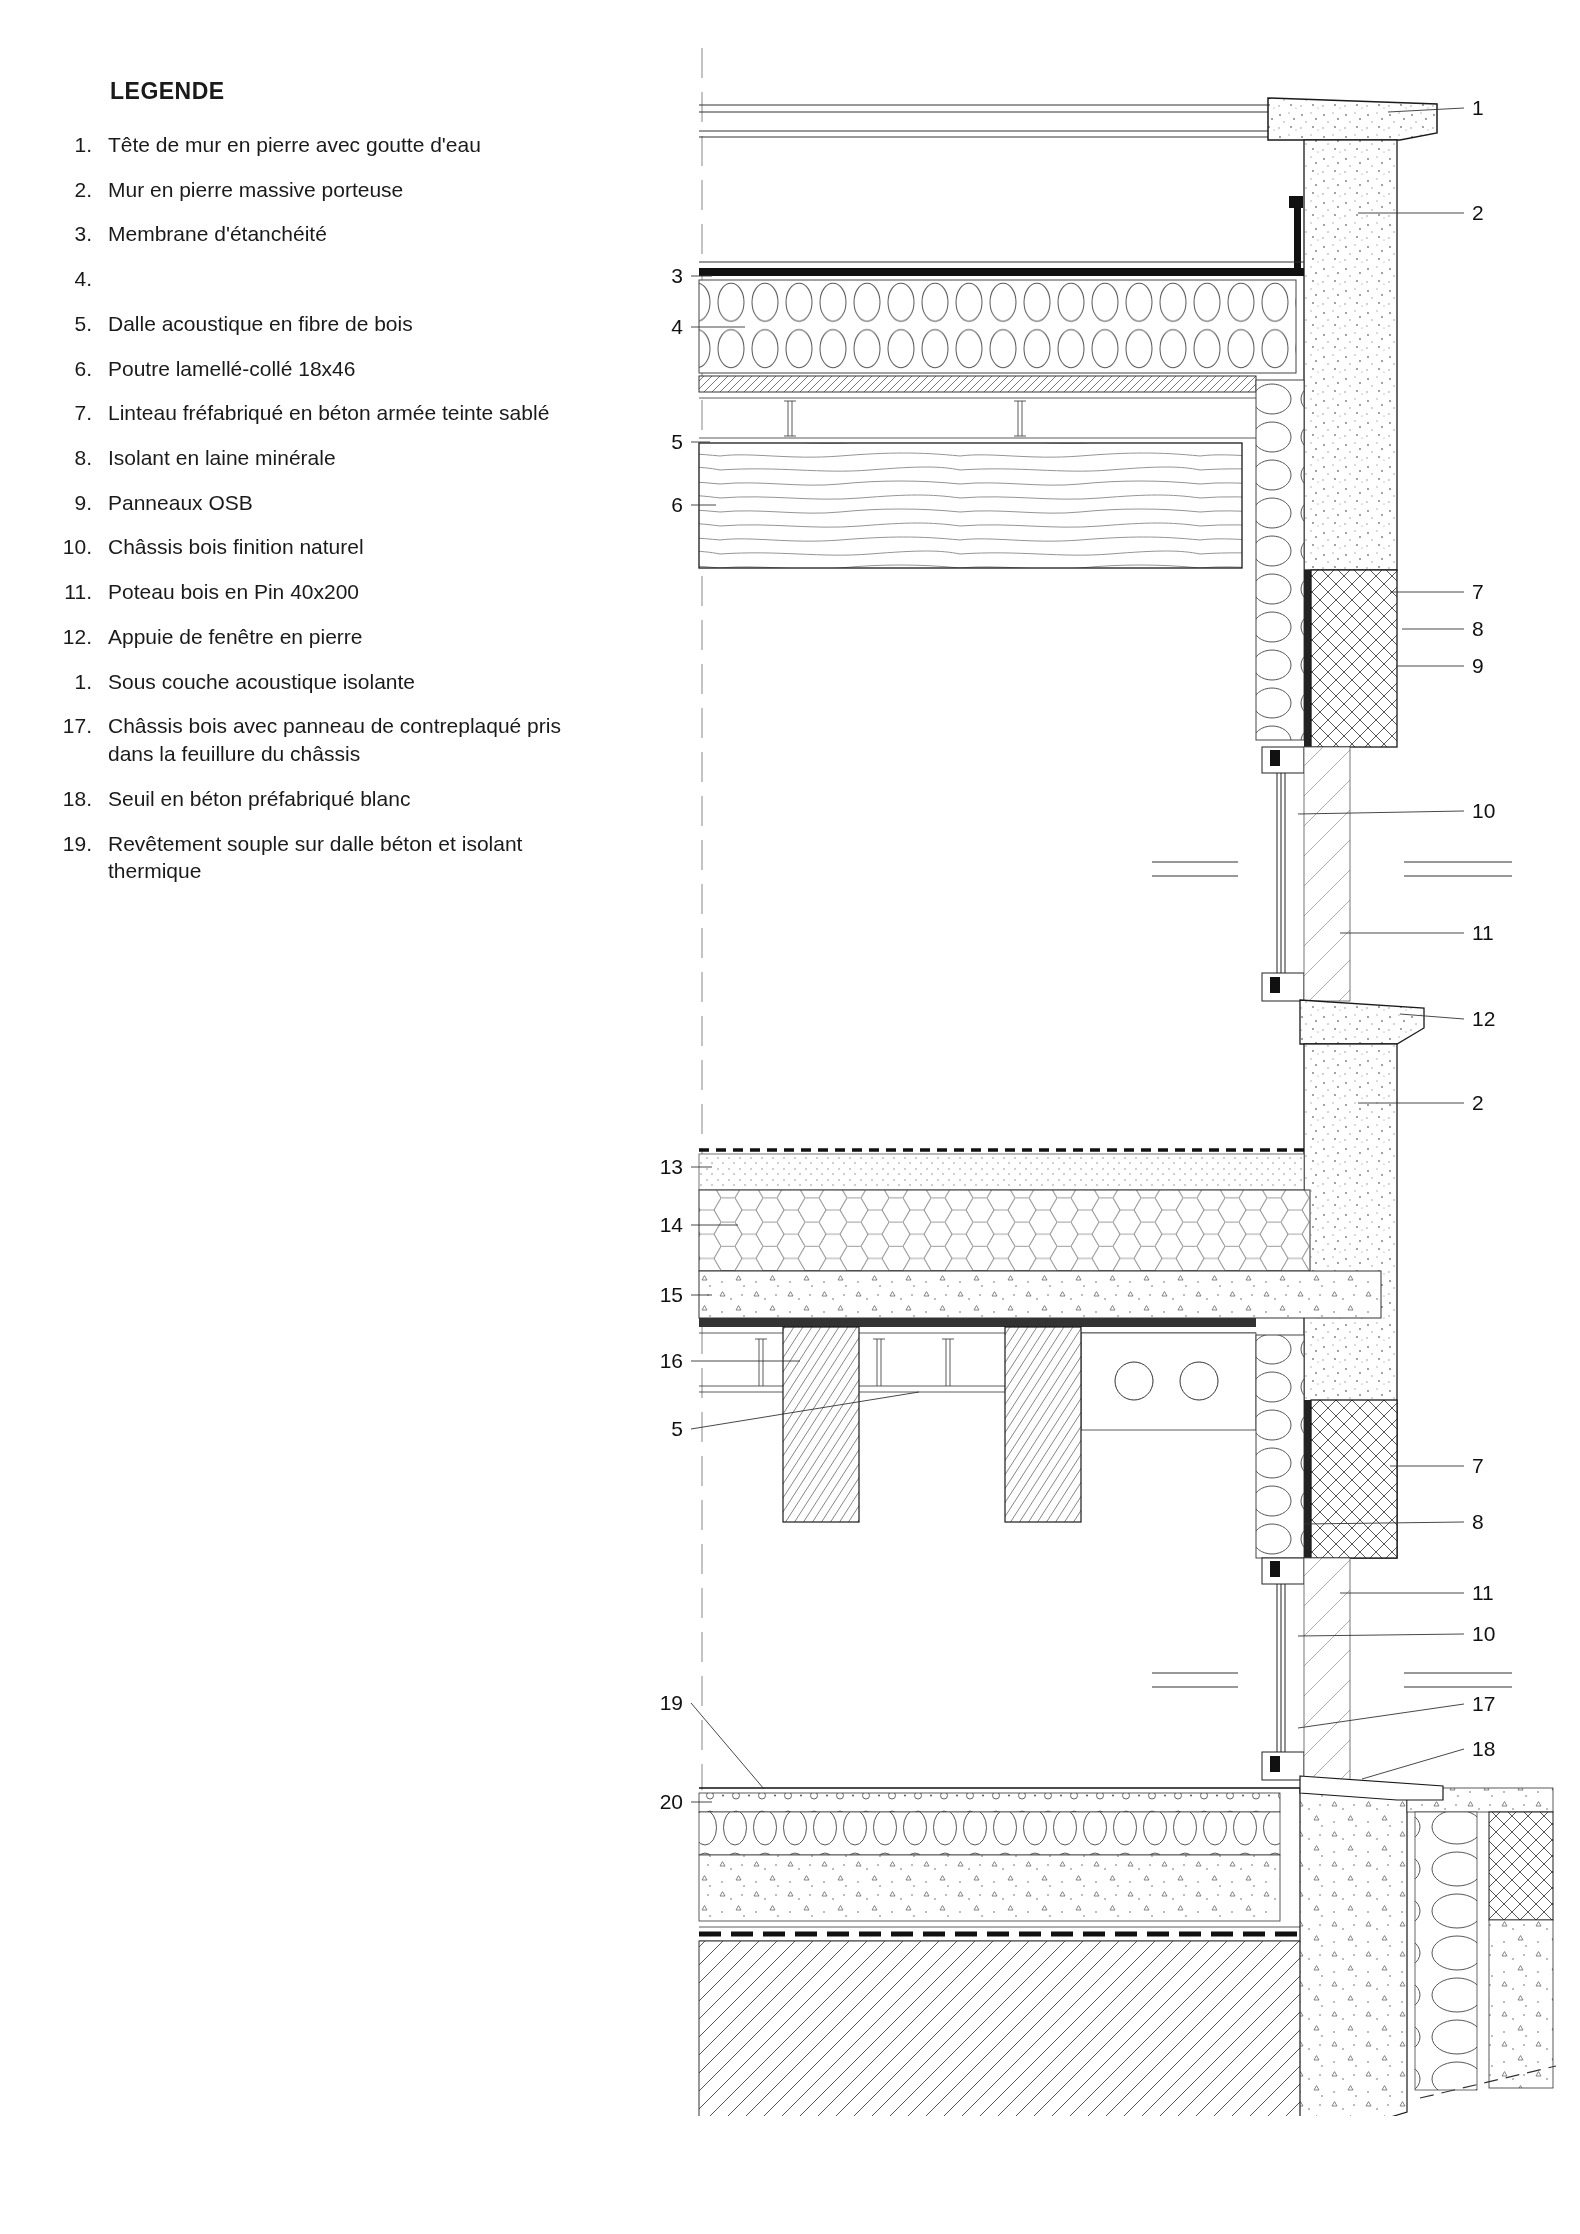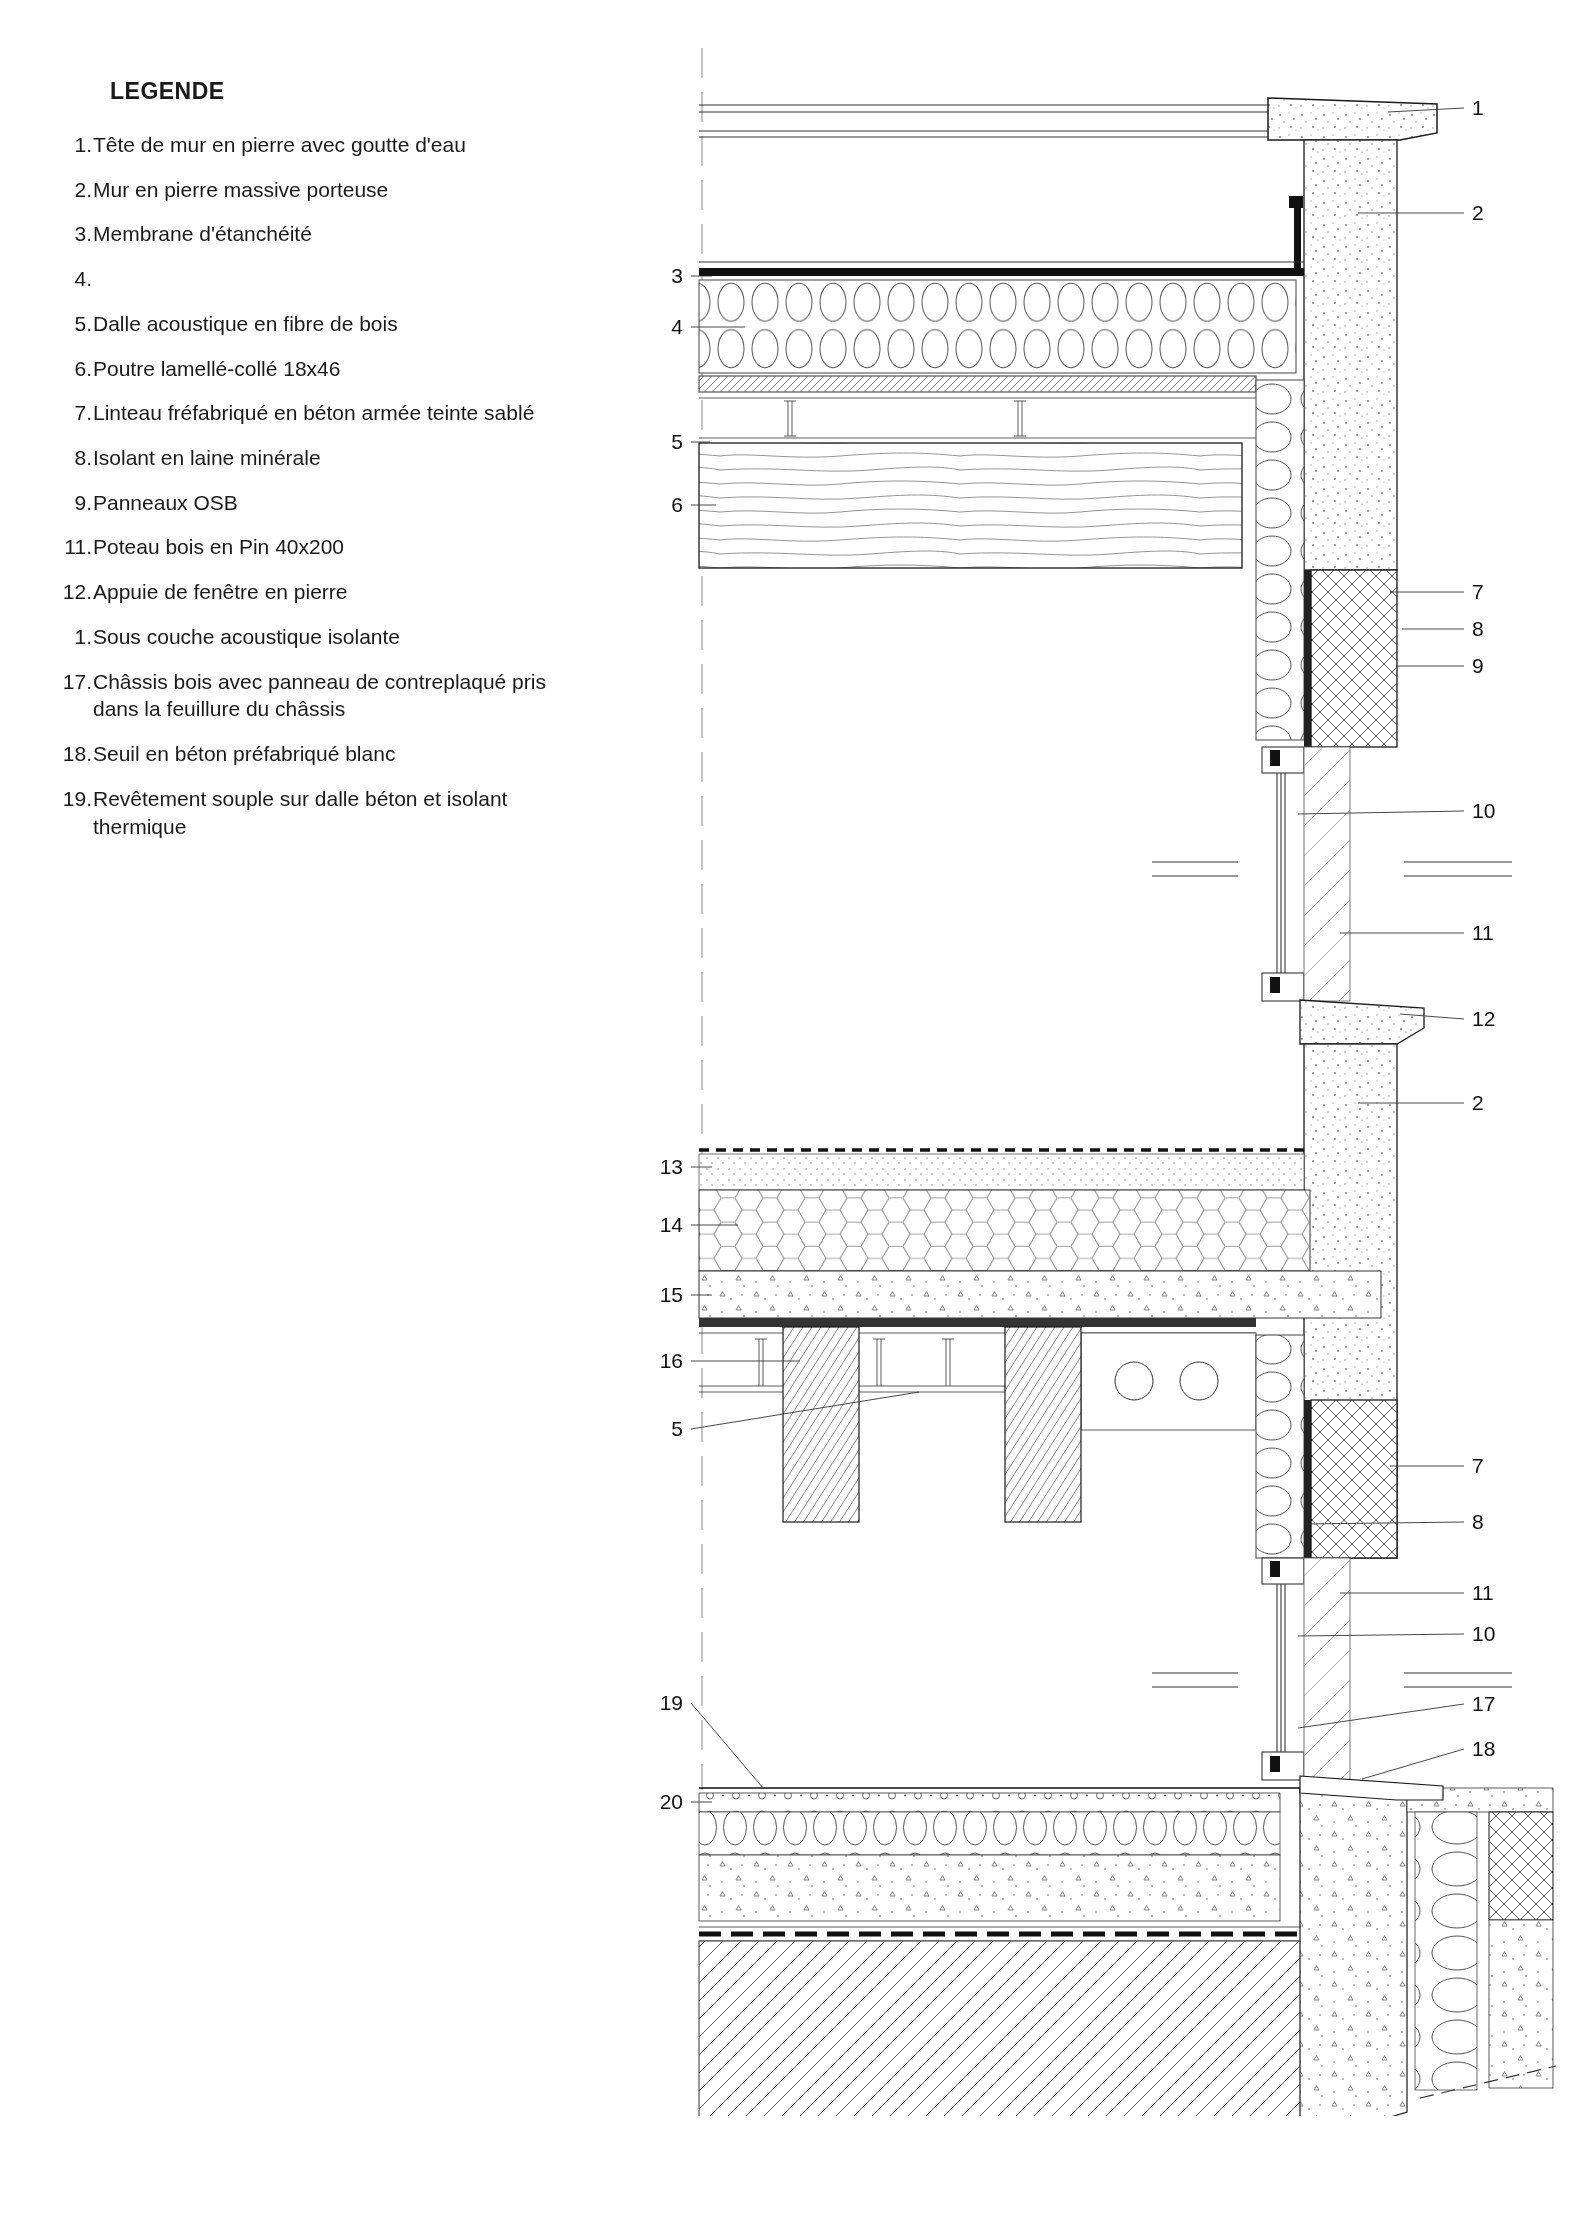--- a/index.html
+++ b/index.html
@@ -4,21 +4,21 @@
 <style>
   * { margin:0; padding:0; box-sizing:border-box; }
   html,body { width:1580px; height:2234px; background:#fff;
               font-family:"Liberation Sans", sans-serif; color:#1a1a1a; }
   .page { position:relative; width:1580px; height:2116px; overflow:hidden; background:#fff; }
 
   .legend { position:absolute; left:52px; top:78px; width:600px; }
   .legend h1 { font-size:23px; font-weight:bold; margin:0 0 26px 58px; letter-spacing:.5px; }
   .legend-item { display:flex; margin-bottom:17px; font-size:21px; line-height:1.32; }
   .legend-item .num { flex:0 0 40px; width:40px; text-align:right; }
-  .legend-item .txt { margin-left:1px; max-width:462px; }
+  .legend-item .txt { margin-left:16px; max-width:462px; }
 
   #drawing { position:absolute; left:0; top:0; width:1580px; height:2234px; }
   #drawing text { font-family:"Liberation Sans", sans-serif; font-size:21px; fill:#111; }
   #drawing .scale-text { font-size:21px; }
 </style>
 </head>
 <body>
 
 <div class="page">
 
@@ -52,20 +52,24 @@
           <span class="num">7.</span>
           <span class="txt">Linteau fréfabriqué en béton armée teinte sablé</span>
         </div>
         <div class="legend-item">
           <span class="num">8.</span>
           <span class="txt">Isolant en laine minérale</span>
         </div>
         <div class="legend-item">
           <span class="num">9.</span>
           <span class="txt">Panneaux OSB</span>
+        </div>
+        <div class="legend-item">
+          <span class="num">10.</span>
+          <span class="txt">Châssis bois finition naturel</span>
         </div>
         <div class="legend-item">
           <span class="num">11.</span>
           <span class="txt">Poteau bois en Pin 40x200</span>
         </div>
         <div class="legend-item">
           <span class="num">12.</span>
           <span class="txt">Appuie de fenêtre en pierre</span>
         </div>
         <div class="legend-item">

